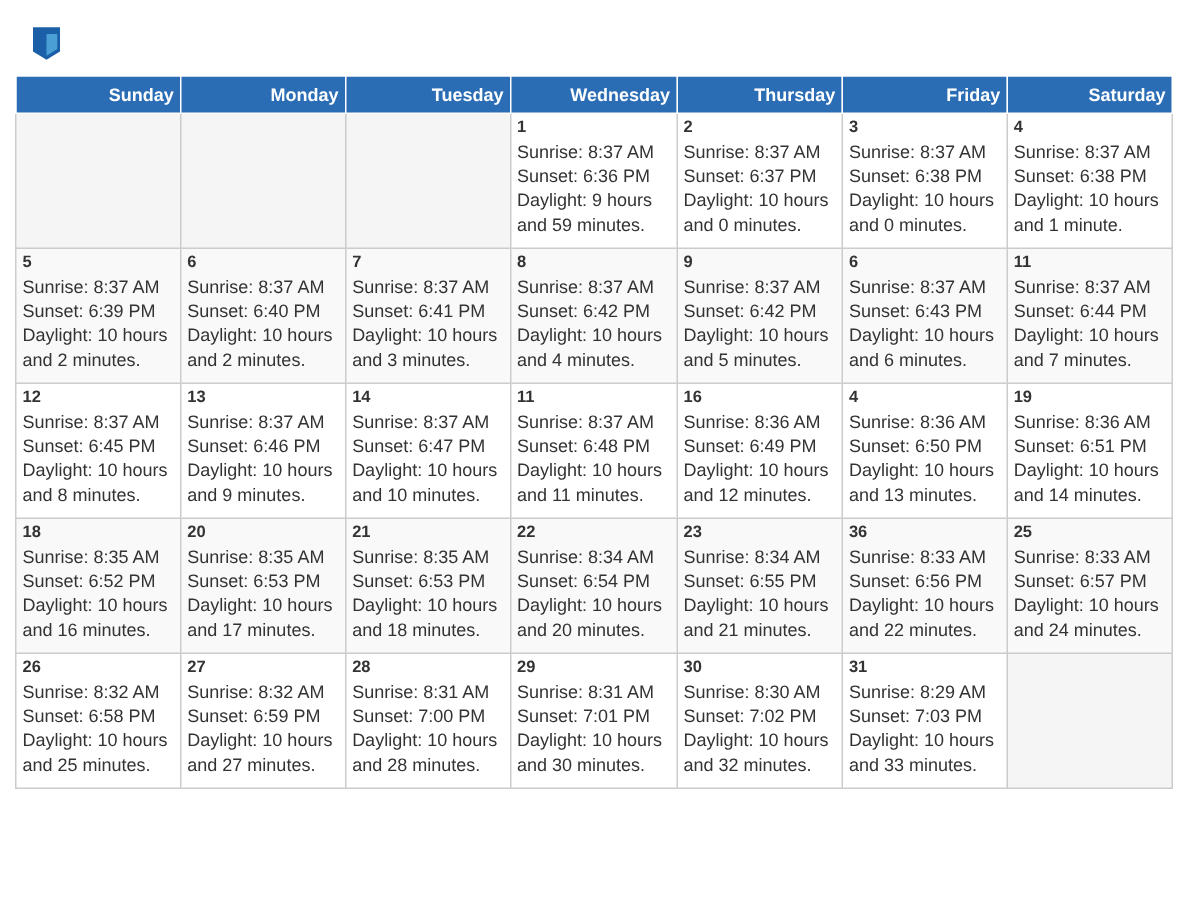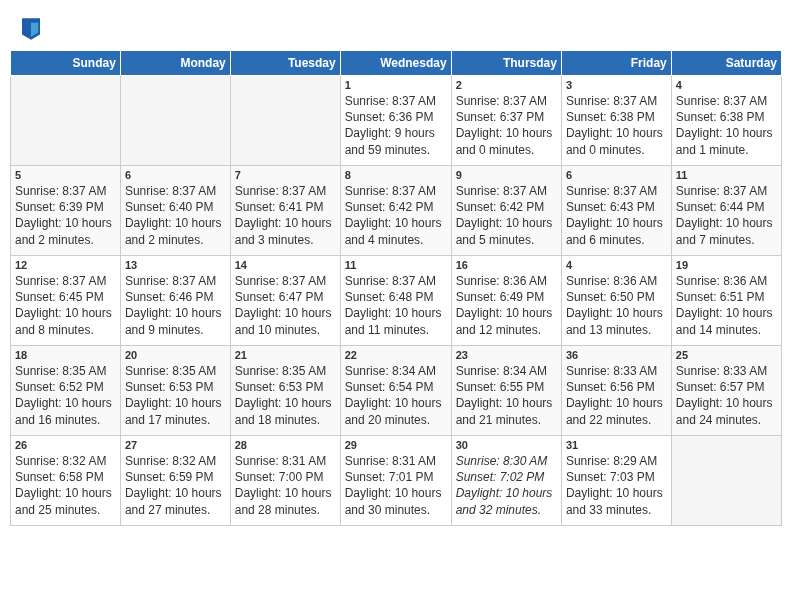--- a/index.html
+++ b/index.html
@@ -341,21 +341,21 @@
         </td>
         <td>
           <span class="day-num">29</span>
           <div class="day-info" style="white-space: pre-wrap;">Sunrise: 8:31 AM
 Sunset: 7:01 PM
 Daylight: 10 hours
 and 30 minutes.</div>
         </td>
         <td>
           <span class="day-num">30</span>
-          <div class="day-info" style="white-space: pre-wrap; font-style: italic;">Sunrise: 8:30 AM
+          <div class="day-info" style="white-space: pre-wrap;">Sunrise: 8:30 AM
 Sunset: 7:02 PM
 Daylight: 10 hours
 and 32 minutes.</div>
         </td>
         <td>
           <span class="day-num">31</span>
           <div class="day-info" style="white-space: pre-wrap;">Sunrise: 8:29 AM
 Sunset: 7:03 PM
 Daylight: 10 hours
 and 33 minutes.</div>

